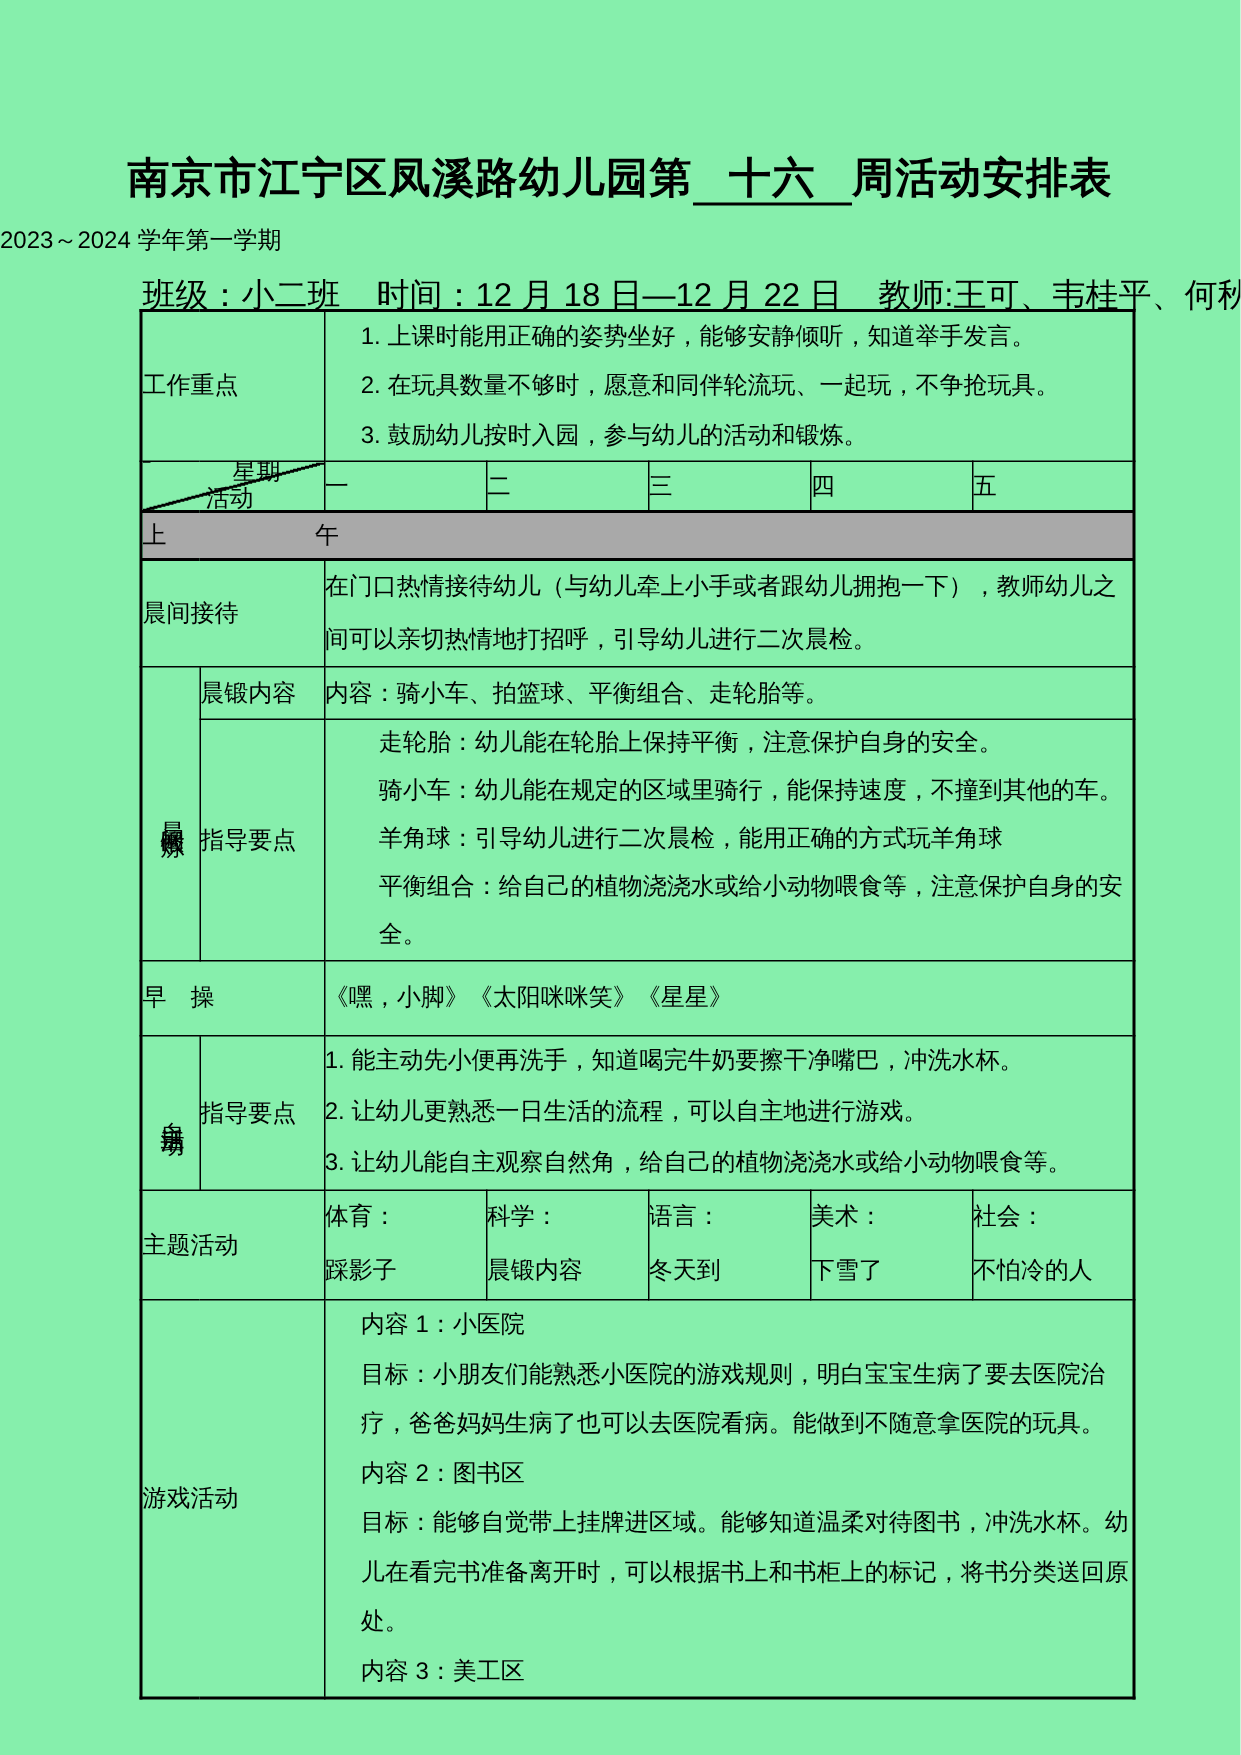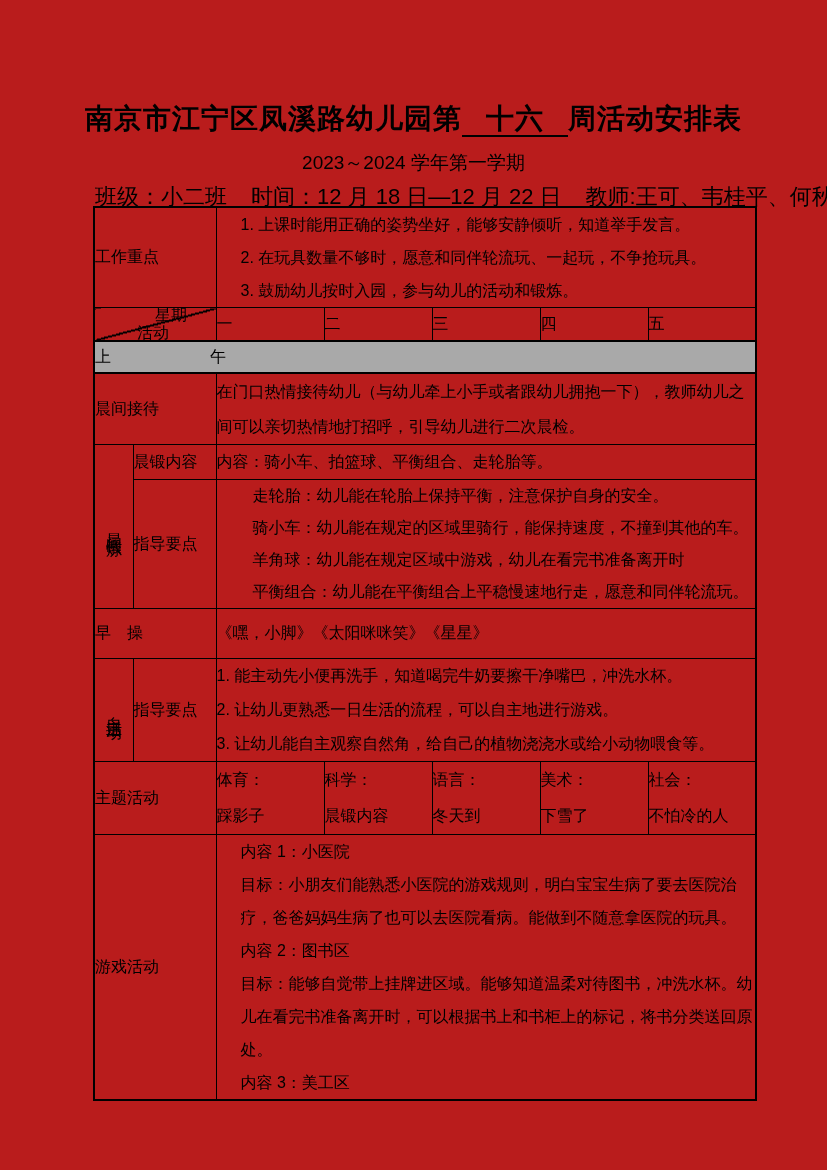--- a/index.html
+++ b/index.html
@@ -1,33 +1,33 @@
 <!DOCTYPE html>
 <html><head>
 <meta charset="utf-8">
 <style>
   html,body { margin:0; padding:0; background:#ffffff; }
   body {
     width:827px; height:1170px;
     font-family:"Liberation Sans","DejaVu Sans",sans-serif;
     color:#000;
   }
-  .page { position:relative; width:827px; height:1170px; background:#b91c1c; overflow:hidden; }
+  .page { position:relative; width:827px; height:1170px; background:#86efac; overflow:hidden; }
 
   .doc-title {
     position:absolute; top:100px; left:0; width:827px;
     text-align:center; font-size:28px; font-weight:bold; letter-spacing:1px;
     white-space:nowrap;
   }
   .doc-title .week-fill {
     display:inline-block; border-bottom:2px solid #000; padding:0 24px; line-height:1.15;
   }
   .doc-subtitle {
     position:absolute; top:150px; left:0; width:827px;
-    text-align:center; font-size:19px;
+    font-size:16px;
   }
   .info-line {
     position:absolute; top:182px; left:95px; width:662px;
     font-size:22px; display:flex; gap:24px; white-space:nowrap;
   }
 
   table.schedule {
     position:absolute; top:206px; left:93px;
     width:662px; table-layout:fixed;
     border-collapse:collapse; border:2px solid #000;
@@ -145,22 +145,22 @@
       <td colspan="5" class="content-cell">
         <p>内容：骑小车、拍篮球、平衡组合、走轮胎等。</p>
       </td>
     </tr>
 
     <tr style="height:128px">
       <td class="label-cell">指导要点</td>
       <td colspan="5" class="content-cell lh32">
         <p>走轮胎：幼儿能在轮胎上保持平衡，注意保护自身的安全。</p>
         <p>骑小车：幼儿能在规定的区域里骑行，能保持速度，不撞到其他的车。</p>
-        <p>羊角球：幼儿能在规定区域中游戏，幼儿在看完书准备离开时</p>
-        <p>平衡组合：幼儿能在平衡组合上平稳慢速地行走，愿意和同伴轮流玩。</p>
+        <p>羊角球：引导幼儿进行二次晨检，能用正确的方式玩羊角球</p>
+        <p>平衡组合：给自己的植物浇浇水或给小动物喂食等，注意保护自身的安全。</p>
       </td>
     </tr>
 
     <tr style="height:50px">
       <td colspan="2" class="label-cell gym-label">早　操</td>
       <td colspan="5" class="content-cell">
         <p>《嘿，小脚》《太阳咪咪笑》《星星》</p>
       </td>
     </tr>
 

